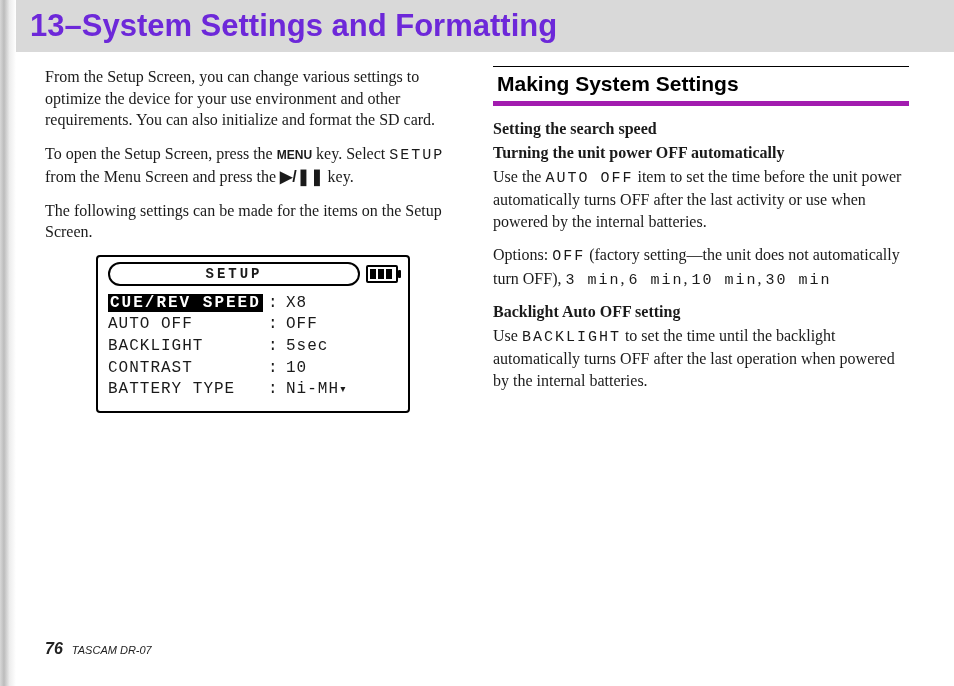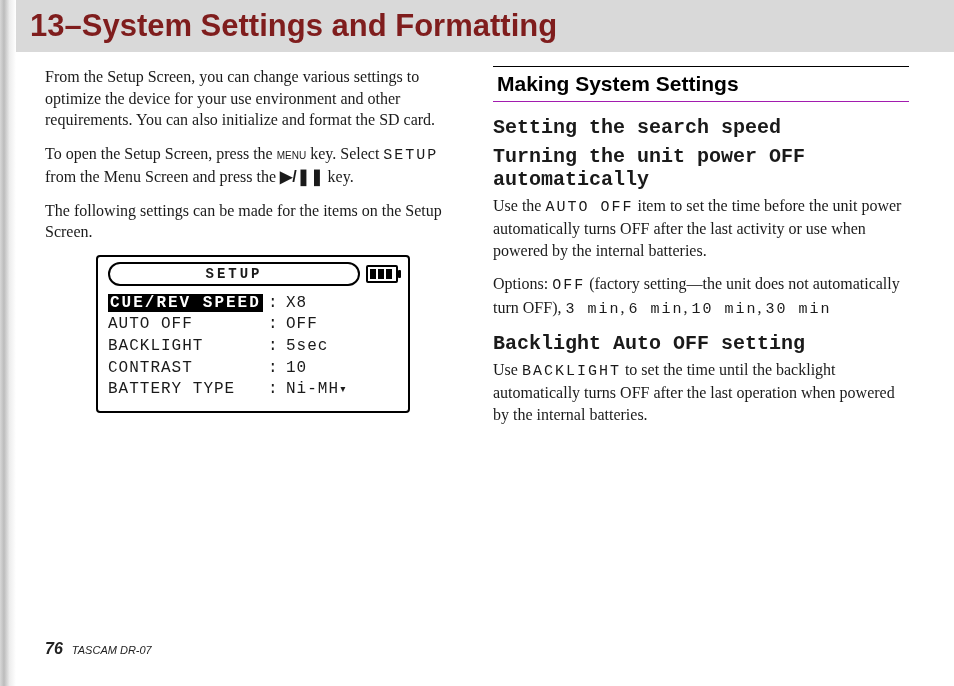--- a/index.html
+++ b/index.html
@@ -31,59 +31,59 @@
   .chapter-bar {
     background: #d9d9d9;
     margin: 0 -45px 14px -45px;
     padding: 8px 14px 8px 30px;
   }
   .chapter-title {
     font-family: Verdana, Arial, sans-serif;
     font-weight: 800;
     font-size: 31px;
     letter-spacing: 0px;
-    color: #7f1d1d;
+    color: #6d28d9;
   }
   .cols {
     display: flex;
     gap: 32px;
   }
   .col {
     flex: 1 1 0;
     min-width: 0;
   }
   p {
     margin: 0 0 12px 0;
     font-size: 16px;
     line-height: 1.35;
   }
   .section-bar {
     border-top: 1px solid #000;
-    border-bottom: 1px solid #a21caf;
+    border-bottom: 5px solid #a21caf;
     padding: 5px 0 5px 4px;
     margin-bottom: 14px;
   }
   .section-title {
     font-family: Verdana, Arial, sans-serif;
     font-weight: 700;
     font-size: 21px;
     color: #000;
   }
   .subhead {
-    font-family: Liberation Mono, monospace;
-    font-weight: 700;
-    font-size: 20px;
+    font-family: Liberation Serif, serif;
+    font-weight: 700;
+    font-size: 16px;
     margin: 6px 0 4px 0;
   }
   .mono {
     font-family: "Courier New", monospace;
     letter-spacing: 2px;
     font-size: 15px;
   }
-  .bold { font-family: Verdana, Arial, sans-serif; font-weight: 400; font-size:10px;}
+  .bold { font-family: Verdana, Arial, sans-serif; font-weight: 700; font-size:12px;}
   .playpause { font-family: Arial, sans-serif; font-weight: 700; }
   
   .lcd-wrap {
     border: 2px solid #000;
     border-radius: 4px;
     width: 314px;
     margin: 8px auto 0 auto;
     padding: 6px 10px 10px 10px;
     font-family: "Courier New", monospace;
     box-sizing: border-box;

